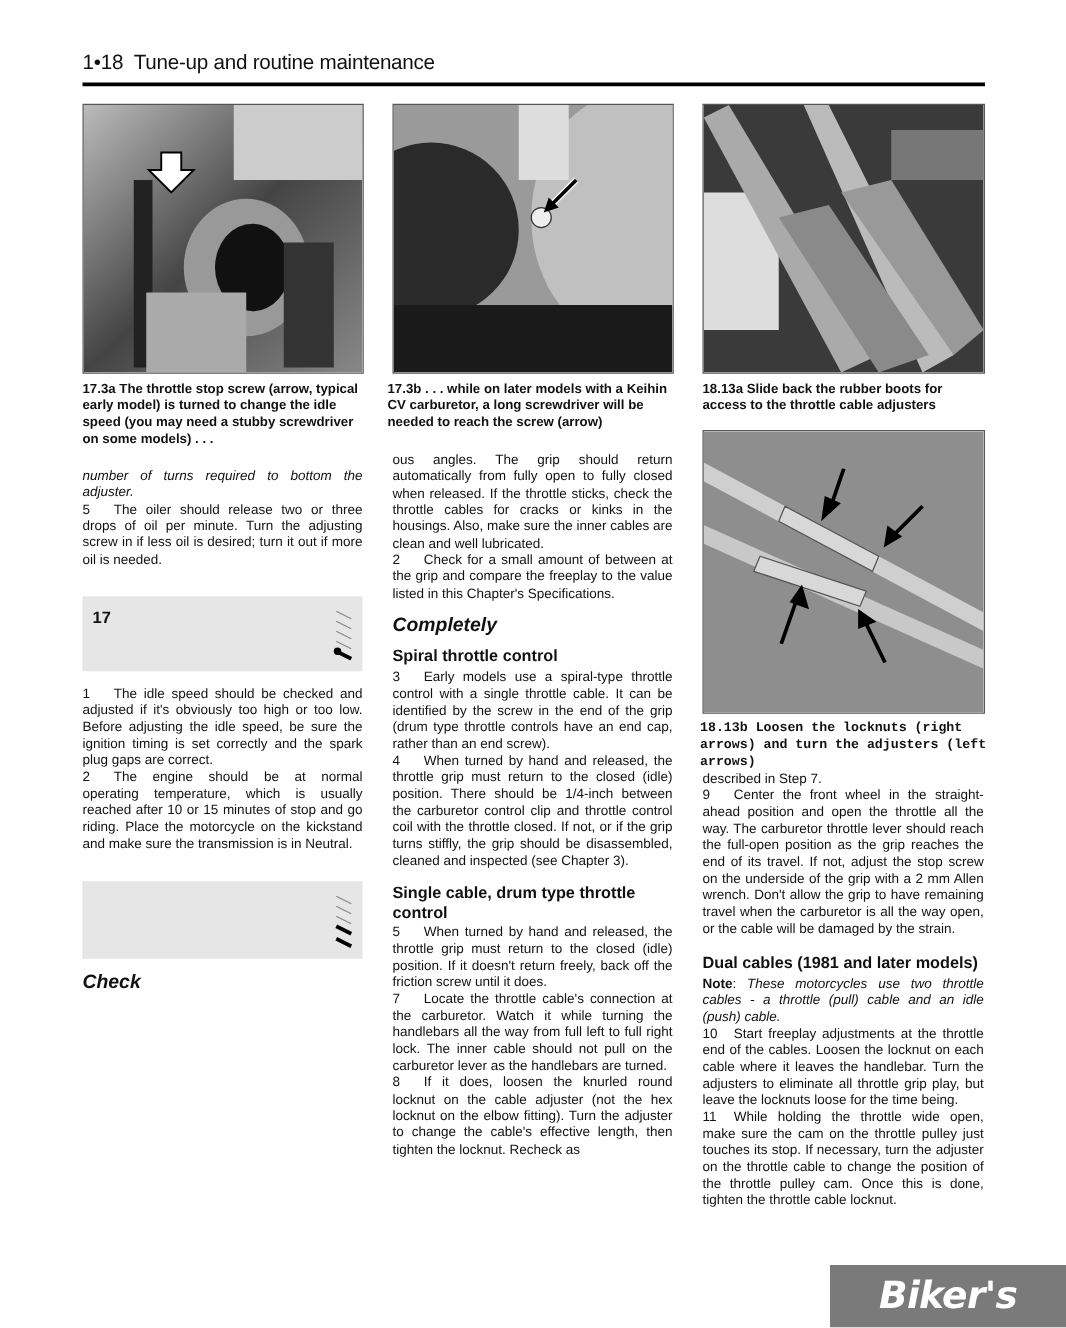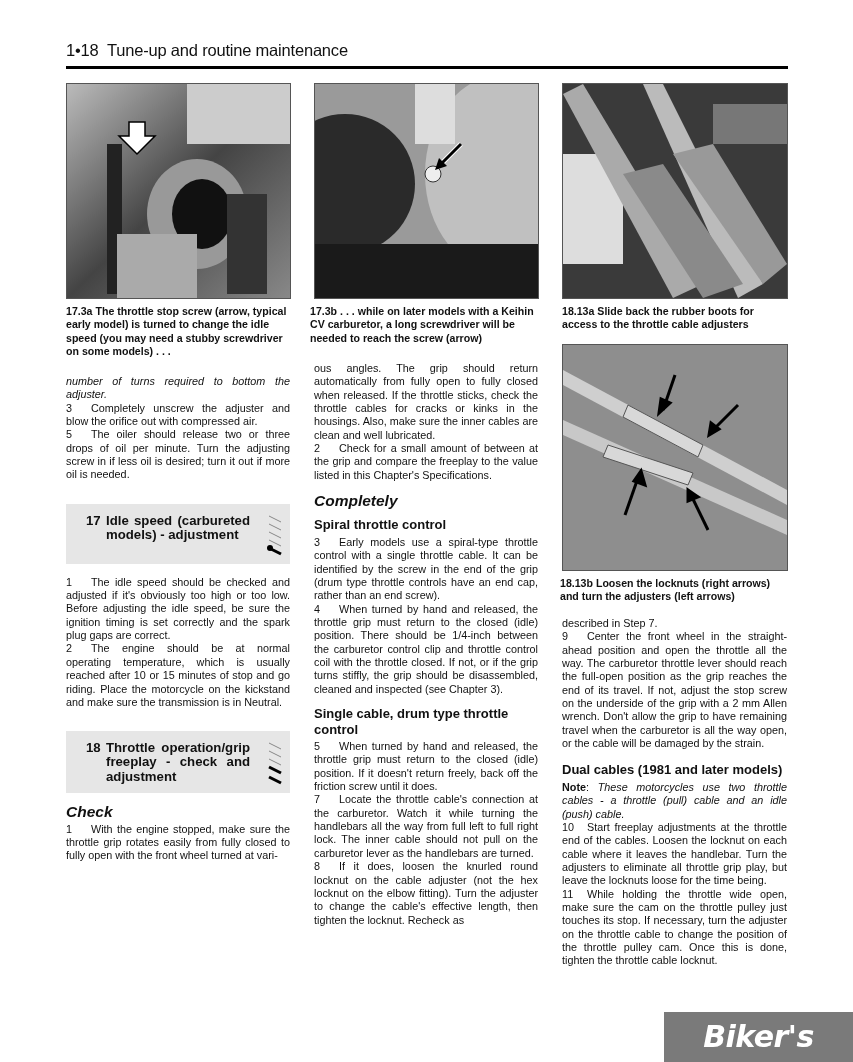--- a/index.html
+++ b/index.html
@@ -12,21 +12,21 @@
   .photo svg { width: 100%; height: 100%; display: block; }
 
   .caption { position: absolute; font-weight: bold; font-size: 10.6px; line-height: 13.3px; text-align: left; }
 
   .col { position: absolute; font-size: 10.8px; line-height: 13.35px; text-align: justify; }
   .col p { margin: 0; }
   .col .num { display: inline-block; width: 25px; }
   .col .it { font-style: italic; }
   .col .b { font-weight: bold; }
 
-  .secbox { background: #e6e6e6; position: relative; padding: 10px 40px 10px 20px; margin: 0; }
+  .secbox { background: #e6e6e6; position: relative; padding: 10px 40px 10px 8px; margin: 0; }
   .secbox .t { font-weight: bold; font-size: 13.2px; line-height: 14.2px; display: flex; }
   .secbox .t .n { width: 20px; flex: none; }
   .secbox .ic { position: absolute; right: 6px; top: 8px; width: 18px; }
 
   h3.big { font-style: italic; font-weight: bold; font-size: 15.5px; margin: 12px 0 4px 0; }
   h4.sub { font-weight: bold; font-size: 13px; line-height: 15.5px; margin: 10px 0 3px 0; text-align: left; }
 
   .watermark { position: absolute; left: 664px; top: 1012px; width: 189px; height: 50px; background: #7a7a7a;
                color: #fff; font-family: "DejaVu Sans", sans-serif; font-weight: bold; font-style: italic;
                font-size: 30px; line-height: 50px; text-align: center; letter-spacing: -0.5px; }
@@ -105,65 +105,58 @@
         <polygon points="96,68 98,54 107,58"></polygon>
       <line x1="175" y1="60" x2="150" y2="85"></line>
         <polygon points="146,90 148,78 156,84"></polygon>
       <line x1="62" y1="170" x2="76" y2="130"></line>
         <polygon points="78,126 82,140 71,136"></polygon>
       <line x1="145" y1="185" x2="128" y2="150"></line>
         <polygon points="125,145 135,152 125,156"></polygon>
     </g>
   </svg>
 </div>
-<div class="caption" style="left:560px;top:577px;width:230px;">18.13b  Loosen the locknuts (right arrows) and turn the adjusters (left arrows)</div>
+<div class="caption" style="left:560px;top:577px;width:230px;font-family:Liberation Mono, monospace;">18.13b  Loosen the locknuts (right arrows) and turn the adjusters (left arrows)</div>
 
 <div class="col" style="left:66px;top:375px;width:224px;">
   <p class="it">number of turns required to bottom the adjuster.</p>
-  <p><span class="num">3</span><span>Completely unscrew the adjuster and blow the orifice out with compressed air.</span></p>
   <p><span class="num">5</span><span>The oiler should release two or three drops of oil per minute. Turn the adjusting screw in if less oil is desired; turn it out if more oil is needed.</span></p>
 
   <div class="secbox" style="margin-top:22px;height:40px;">
     <div class="t">
         <span class="n">17</span>
-        <span>Idle speed (carbureted models) - adjustment</span>
       </div>
     <svg class="ic" viewBox="0 0 18 50" height="50">
       <g fill="none" stroke="#888" stroke-width="1">
           <path d="M3 4 l12 6"></path>
           <path d="M3 12 l12 6"></path>
           <path d="M3 20 l12 6"></path>
           <path d="M3 28 l12 6"></path>
         </g>
       <path d="M3 36 l12 6" stroke="#000" stroke-width="3"></path>
         <circle cx="4" cy="36" r="3" fill="#000"></circle>
     </svg>
   </div>
 
   <p style="margin-top:12px;"><span class="num">1</span><span>The idle speed should be checked and adjusted if it's obviously too high or too low. Before adjusting the idle speed, be sure the ignition timing is set correctly and the spark plug gaps are correct.</span></p>
   <p><span class="num">2</span><span>The engine should be at normal operating temperature, which is usually reached after 10 or 15 minutes of stop and go riding. Place the motorcycle on the kickstand and make sure the transmission is in Neutral.</span></p>
 
   <div class="secbox" style="margin-top:22px;height:42px;">
-    <div class="t">
-        <span class="n">18</span>
-        <span>Throttle operation/grip freeplay - check and adjustment</span>
-      </div>
     <svg class="ic" viewBox="0 0 18 50" height="50">
       <g fill="none" stroke="#888" stroke-width="1">
           <path d="M3 4 l12 6"></path>
           <path d="M3 12 l12 6"></path>
           <path d="M3 20 l12 6"></path>
         </g>
       <path d="M3 28 l12 6" stroke="#000" stroke-width="3"></path>
         <path d="M3 38 l12 6" stroke="#000" stroke-width="3"></path>
     </svg>
   </div>
 
   <h3 class="big">Check</h3>
-  <p><span class="num">1</span><span>With the engine stopped, make sure the throttle grip rotates easily from fully closed to fully open with the front wheel turned at vari-</span></p>
 </div>
 
 <div class="col" style="left:314px;top:362px;width:224px;">
   <p>ous angles. The grip should return automatically from fully open to fully closed when released. If the throttle sticks, check the throttle cables for cracks or kinks in the housings. Also, make sure the inner cables are clean and well lubricated.</p>
   <p><span class="num">2</span><span>Check for a small amount of between at the grip and compare the freeplay to the value listed in this Chapter's Specifications.</span></p>
   <h3 class="big">Completely</h3>
   <h4 class="sub">Spiral throttle control</h4>
   <p><span class="num">3</span><span>Early models use a spiral-type throttle control with a single throttle cable. It can be identified by the screw in the end of the grip (drum type throttle controls have an end cap, rather than an end screw).</span></p>
   <p><span class="num">4</span><span>When turned by hand and released, the throttle grip must return to the closed (idle) position. There should be 1/4-inch between the carburetor control clip and throttle control coil with the throttle closed. If not, or if the grip turns stiffly, the grip should be disassembled, cleaned and inspected (see Chapter 3).</span></p>
   <h4 class="sub">Single cable, drum type throttle control</h4>

